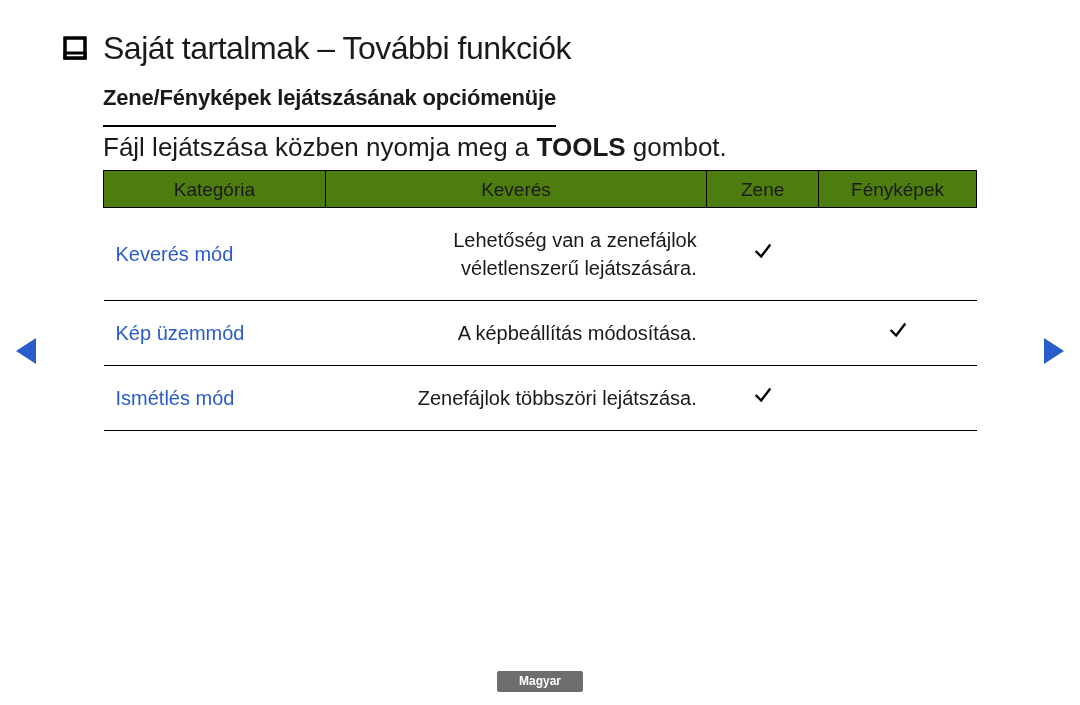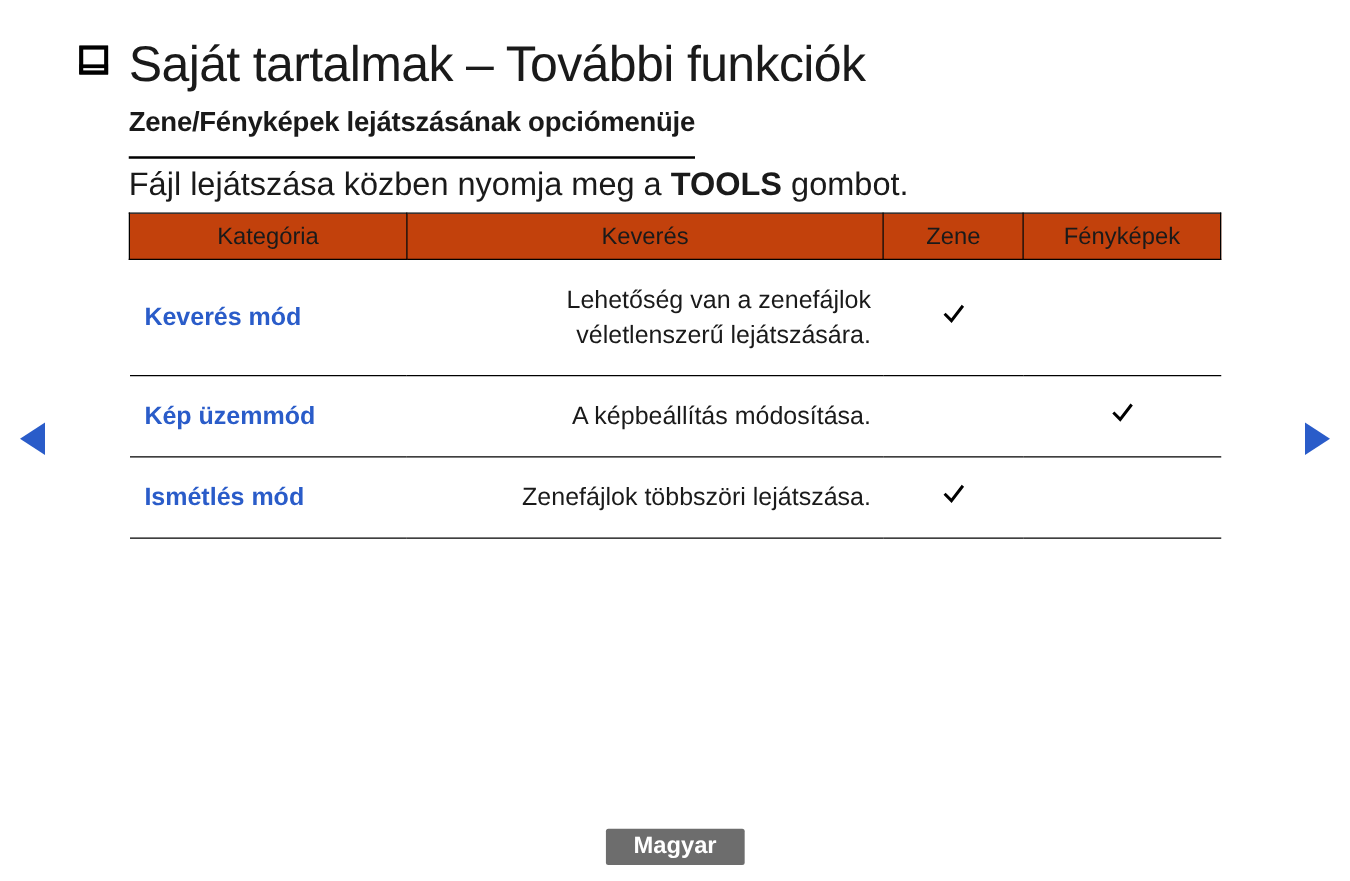--- a/index.html
+++ b/index.html
@@ -23,21 +23,21 @@
     left: 63px;
     top: 36px;
     width: 24px;
     height: 24px;
   }
   .bullet-icon svg { display: block; }
   .title {
     position: absolute;
     left: 103px;
     top: 30px;
-    font-size: 40px;
+    font-size: 32px;
     font-weight: 400;
     letter-spacing: -0.5px;
   }
   .subheading {
     position: absolute;
     left: 103px;
     top: 85px;
     font-size: 22px;
     font-weight: 700;
     border-bottom: 2px solid #000;
@@ -55,38 +55,38 @@
     position: absolute;
     left: 103px;
     top: 170px;
     width: 874px;
   }
   table {
     border-collapse: collapse;
     width: 100%;
   }
   th {
-    background: #c2410c;
+    background: #4d7c0f;
     font-weight: 400;
     font-size: 19px;
     padding: 8px 6px 6px 6px;
     border: 1px solid #000;
     text-align: center;
   }
   td {
     font-size: 20px;
     padding: 18px 10px 18px 10px;
     border-bottom: 1px solid #000;
     border-left: none;
     border-right: none;
     vertical-align: middle;
   }
   td.cat {
     color: #2a5cc9;
-    font-weight: 700;
+    font-weight: 400;
     width: 222px;
     padding-left: 12px;
   }
   td.op {
     width: 382px;
     line-height: 1.4;
     text-align: right;
   }
   td.chk {
     width: 112px;
@@ -119,21 +119,21 @@
     border-bottom: 13px solid transparent;
     border-left: 20px solid #2a5cc9;
   }
   .lang-badge {
     position: absolute;
     left: 50%;
     transform: translateX(-50%);
     bottom: 13px;
     background: #6d6d6d;
     color: #fff;
-    font-size: 19px;
+    font-size: 12px;
     font-weight: 700;
     padding: 3px 22px 4px 22px;
     border-radius: 2px;
   }
   .check svg { display: inline-block; width: 22px; height: 22px; }
 </style>
 </head>
 <body>
 
 <div class="page">

